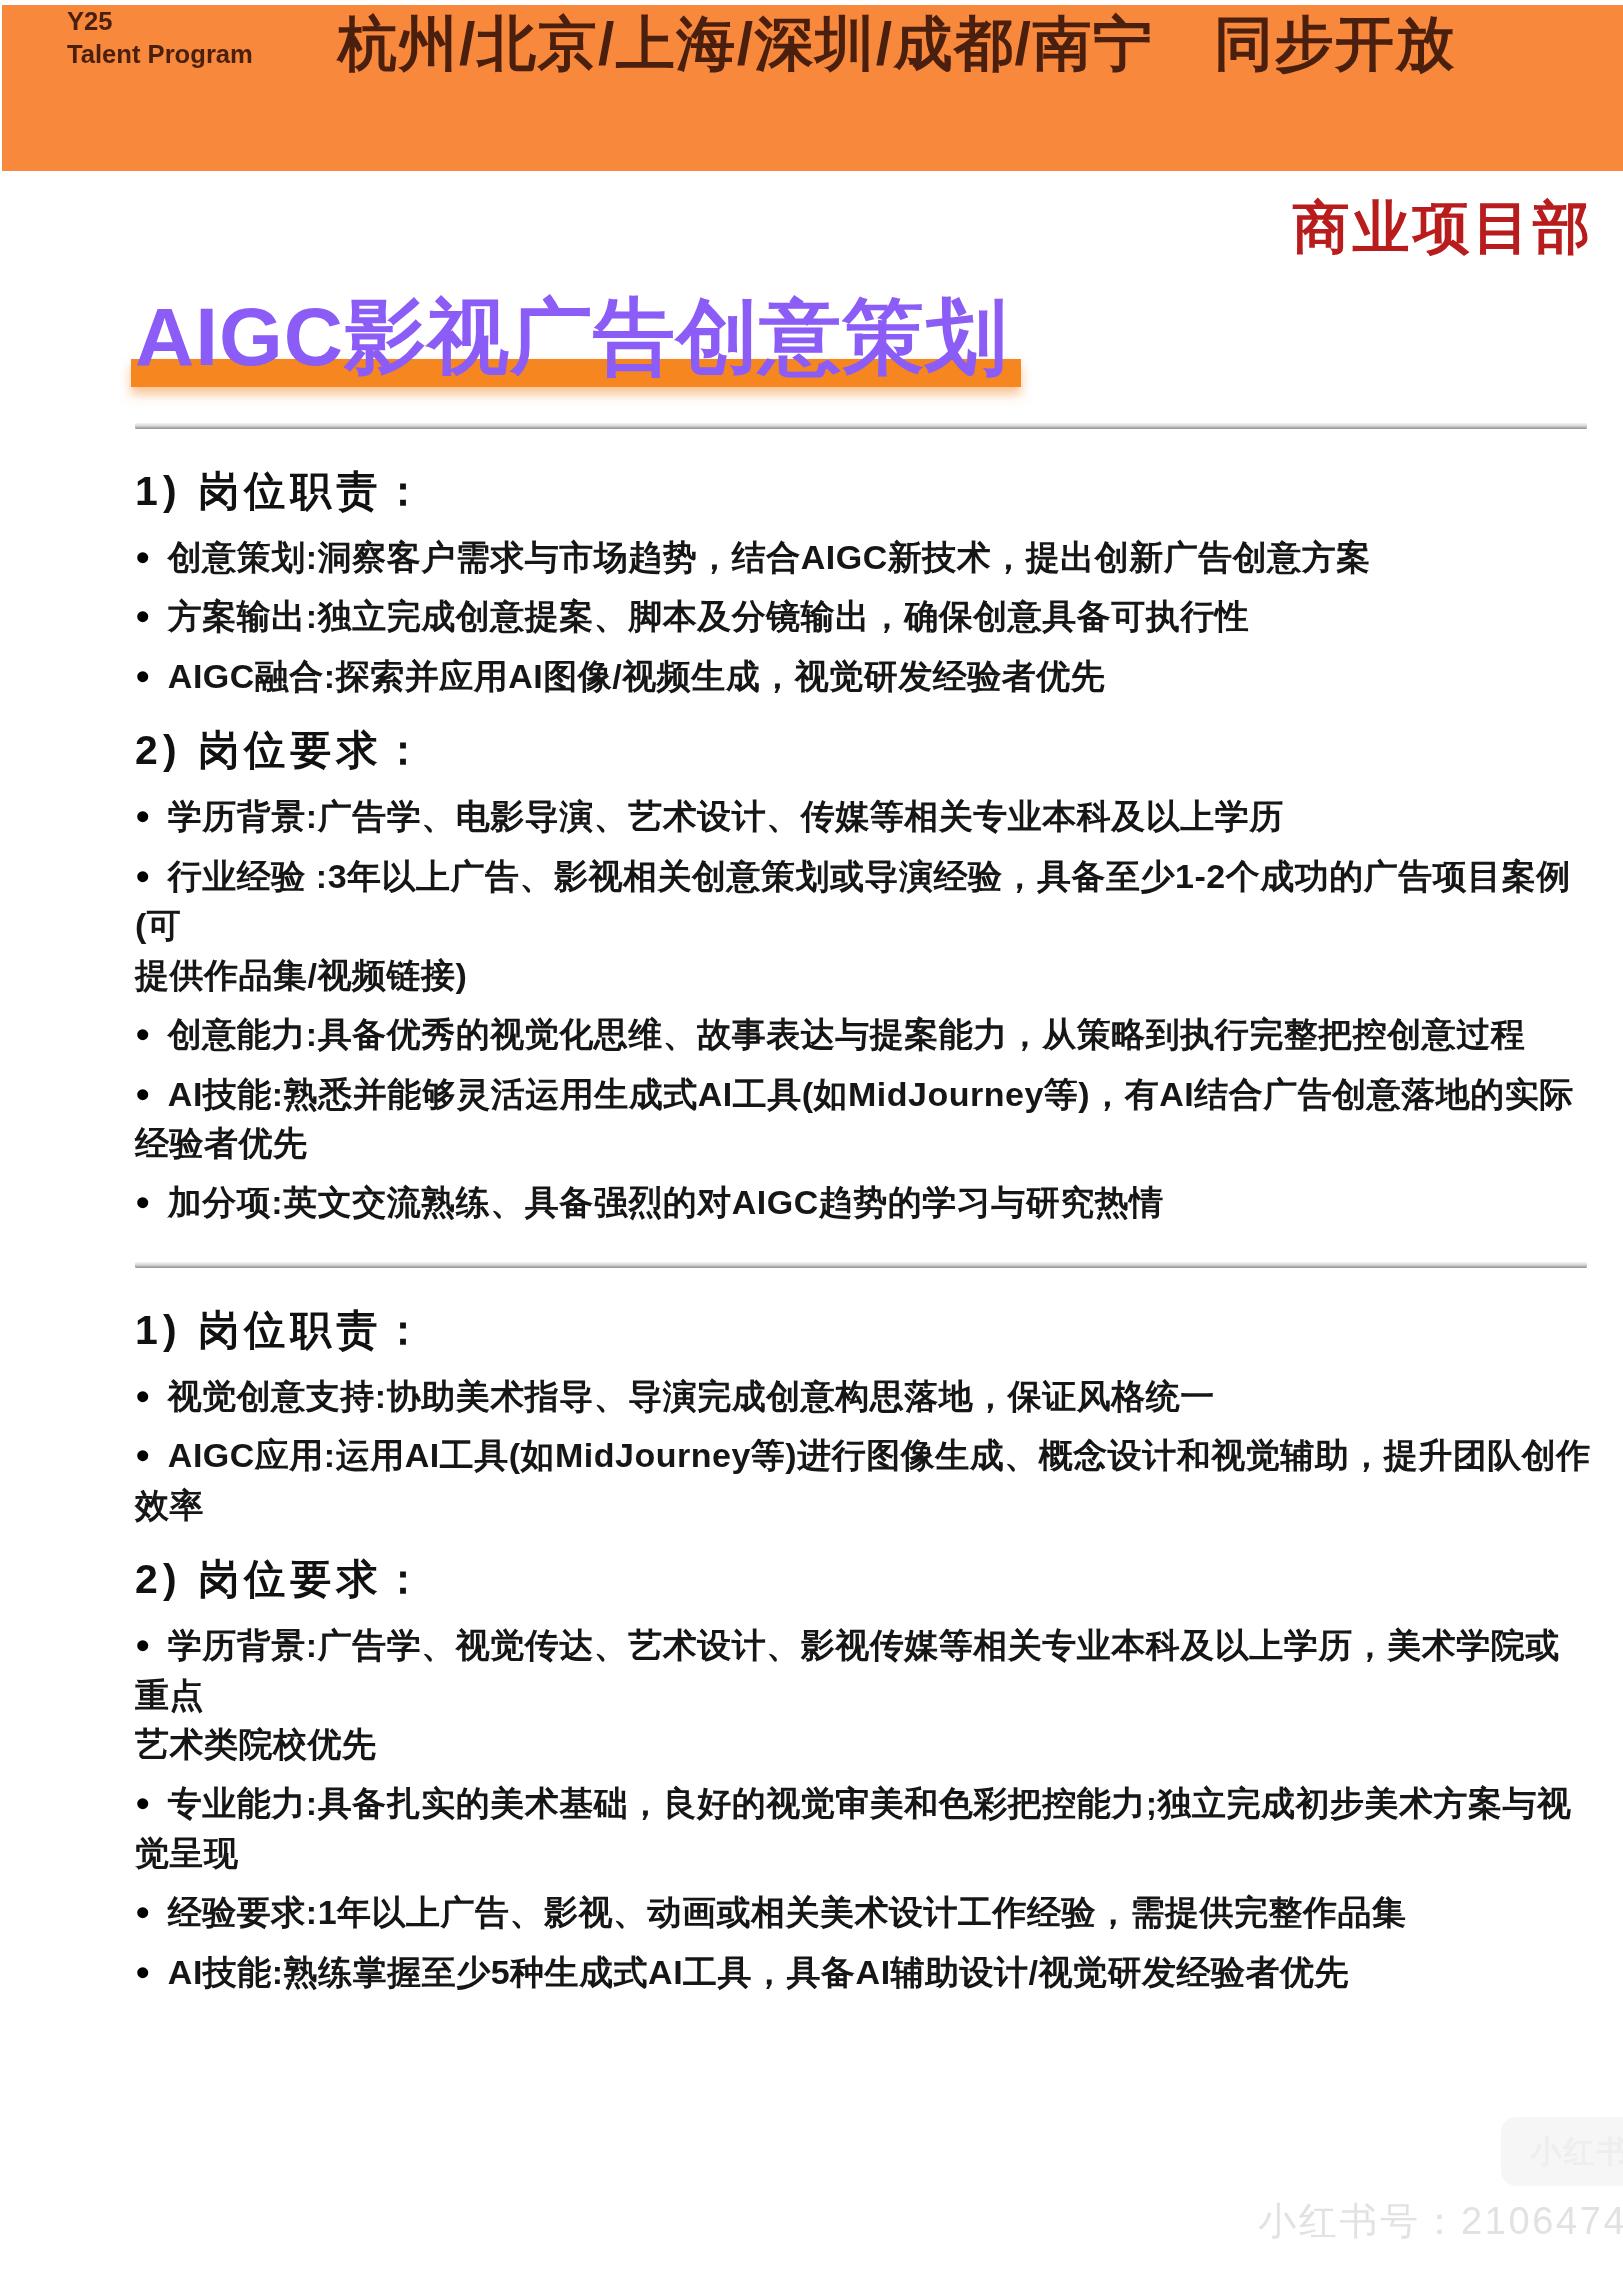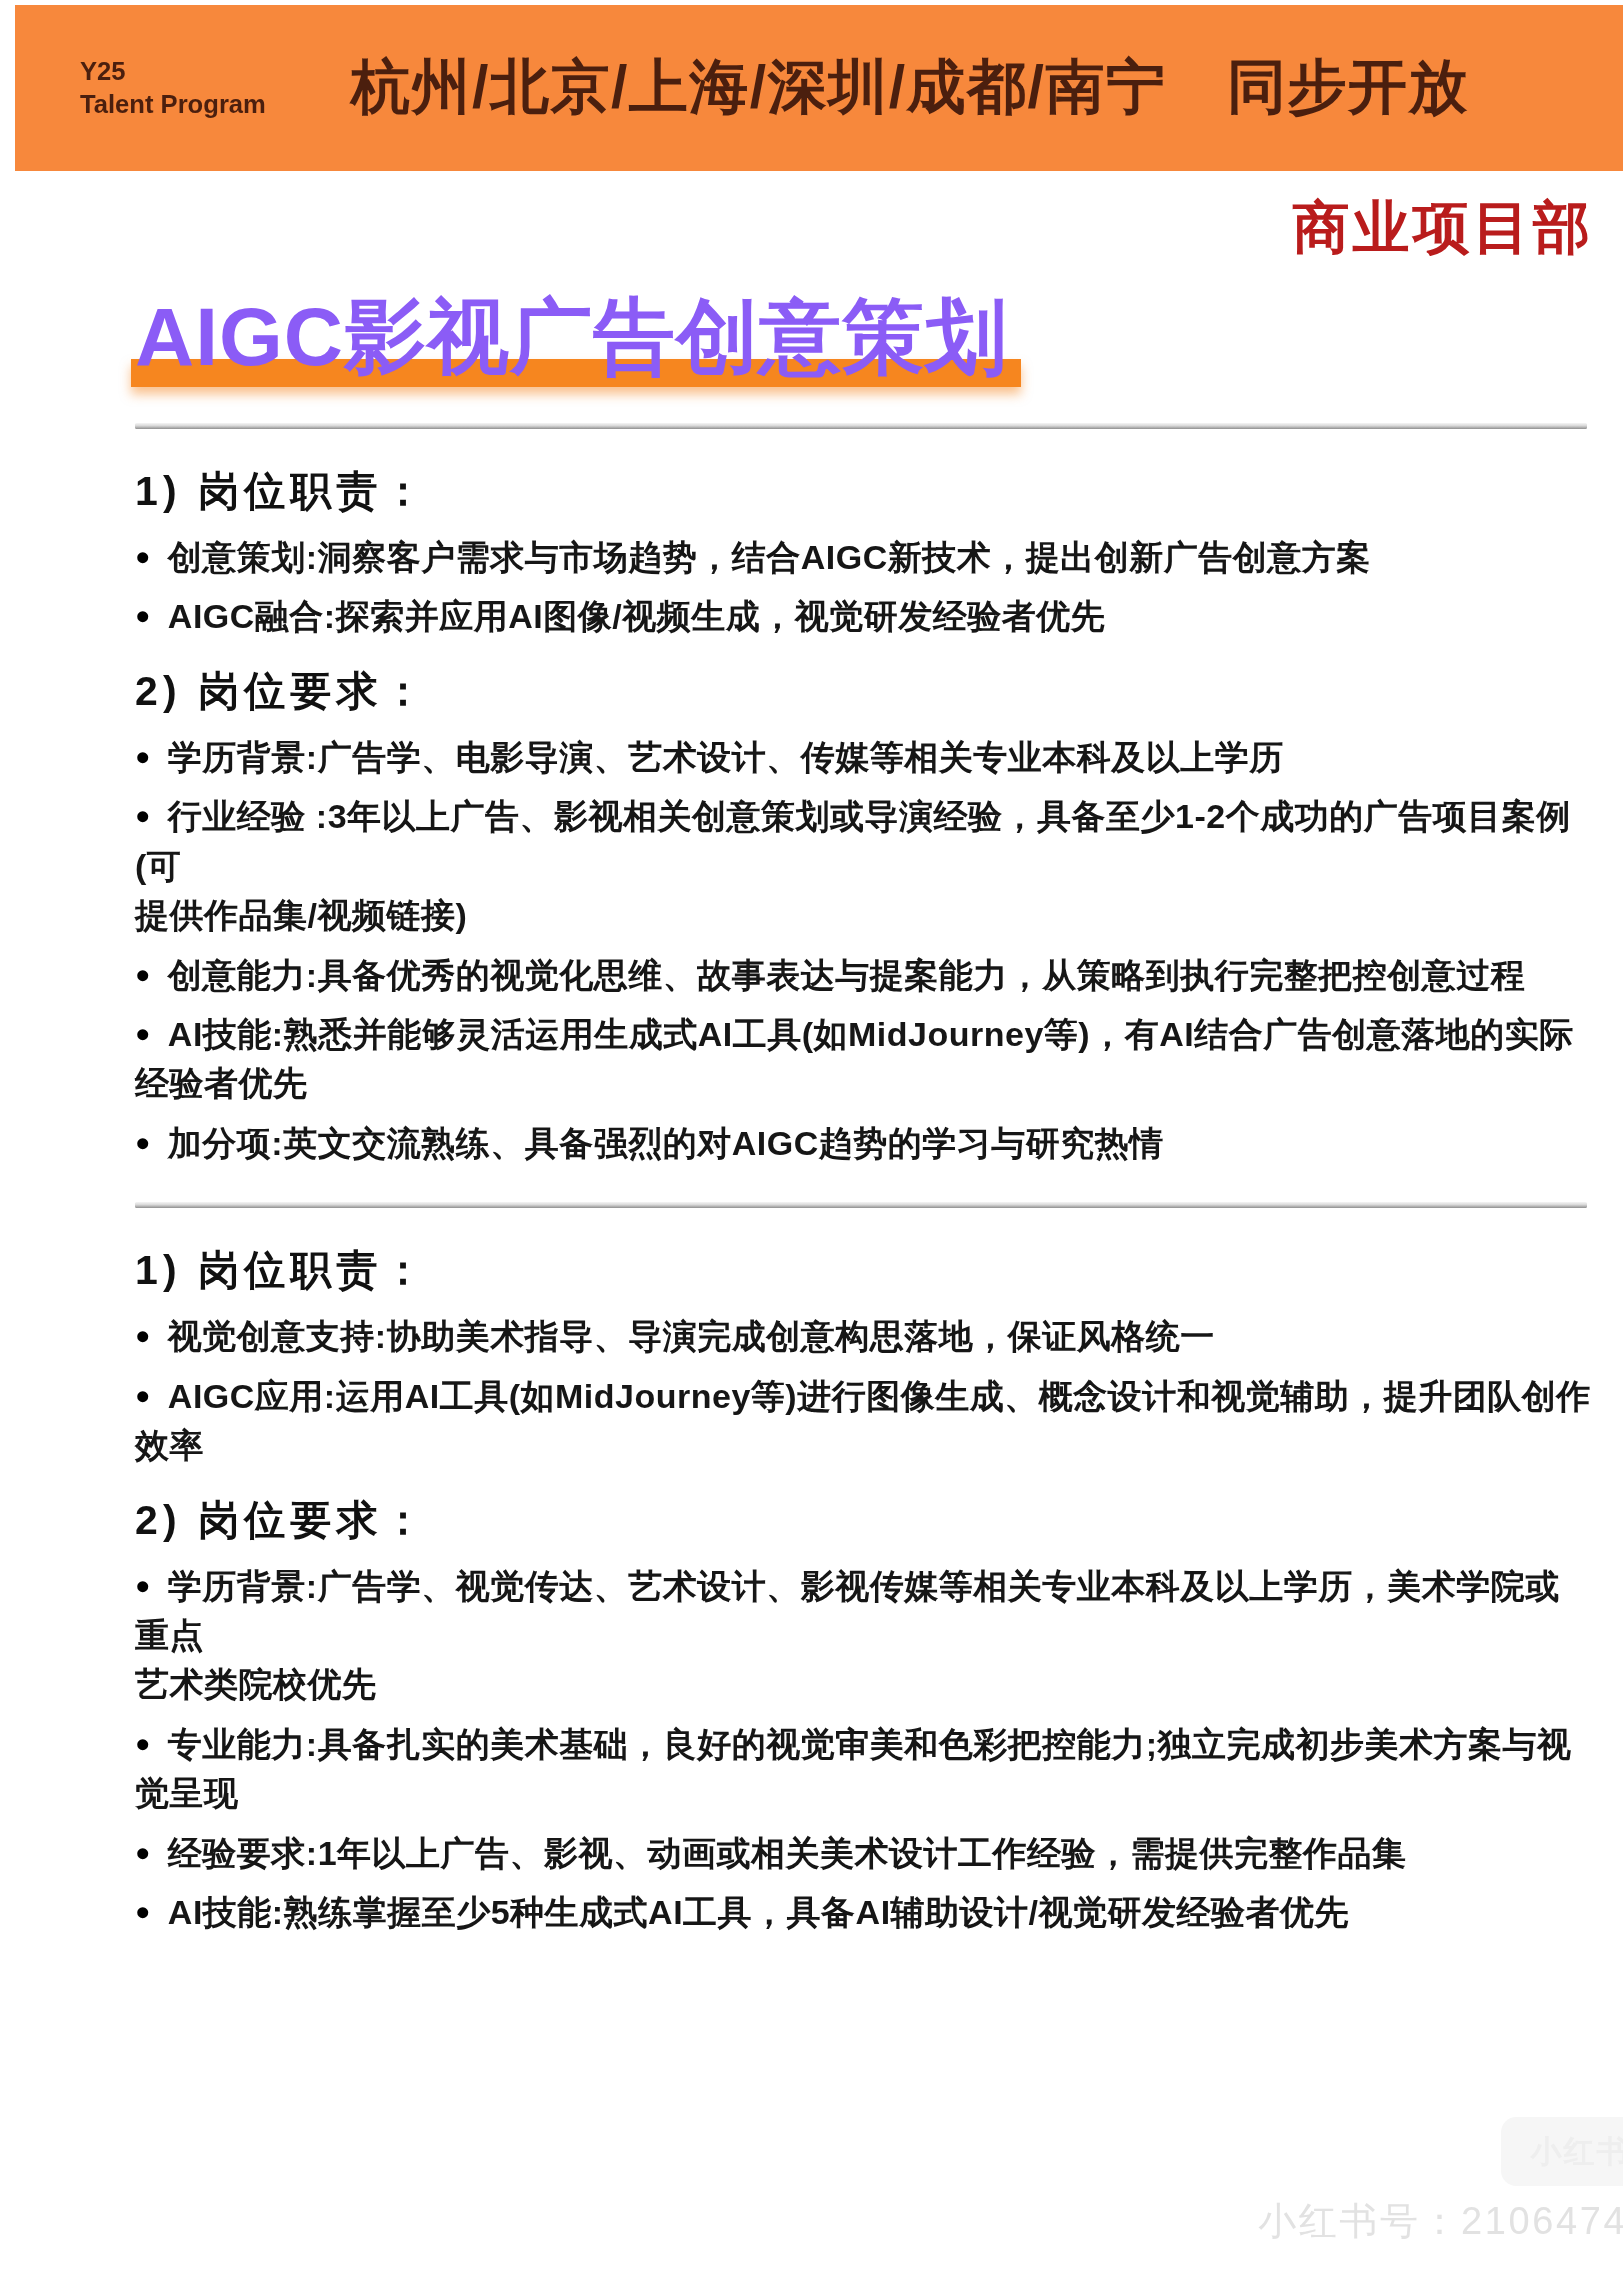--- a/index.html
+++ b/index.html
@@ -6,23 +6,23 @@
   body{
     width:1623px;height:2295px;
     position:relative;
     background:#ffffff;
     overflow:hidden;
     font-family:"Liberation Sans","DejaVu Sans",sans-serif;
     color:#141414;
   }
   
   .banner{
-    position:absolute;left:15px;top:5.1px;right:0;height:166px;
+    position:absolute;left:2px;top:5.1px;right:0;height:166px;
     background:#F7883C;
-    display:flex;align-items:center;
+    display:flex;
   }
   .brand{
     margin-left:65px;width:230px;flex:0 0 auto;
     color:#4B1F0E;font-size:25.6px;font-weight:700;line-height:33px;
   }
   .cities{
     margin-left:41px;
     color:#4B1F0E;font-size:59px;font-weight:900;letter-spacing:1.5px;
     white-space:nowrap;
   }
@@ -100,20 +100,21 @@
 <main class="content">
 
   <h1 class="job-title">
     <span class="hl">AIGC影视广告创意策划</span>
   </h1>
   <div class="divider"></div>
 
   <h2 class="sec-heading">1) 岗位职责：</h2>
   <div class="bullets">
     <p class="bullet"><span class="dot">●</span><span class="btxt">创意策划:洞察客户需求与市场趋势，结合AIGC新技术，提出创新广告创意方案</span></p>
+    <p class="bullet"><span class="dot">●</span><span class="btxt">方案输出:独立完成创意提案、脚本及分镜输出，确保创意具备可执行性</span></p>
     <p class="bullet"><span class="dot">●</span><span class="btxt">AIGC融合:探索并应用AI图像/视频生成，视觉研发经验者优先</span></p>
   </div>
 
   <h2 class="sec-heading second">2) 岗位要求：</h2>
   <div class="bullets">
     <p class="bullet"><span class="dot">●</span><span class="btxt">学历背景:广告学、电影导演、艺术设计、传媒等相关专业本科及以上学历</span></p>
     <p class="bullet"><span class="dot">●</span><span class="btxt">行业经验 :3年以上广告、影视相关创意策划或导演经验，具备至少1-2个成功的广告项目案例(可
 提供作品集/视频链接)</span></p>
     <p class="bullet"><span class="dot">●</span><span class="btxt">创意能力:具备优秀的视觉化思维、故事表达与提案能力，从策略到执行完整把控创意过程</span></p>
     <p class="bullet"><span class="dot">●</span><span class="btxt">AI技能:熟悉并能够灵活运用生成式AI工具(如MidJourney等)，有AI结合广告创意落地的实际

